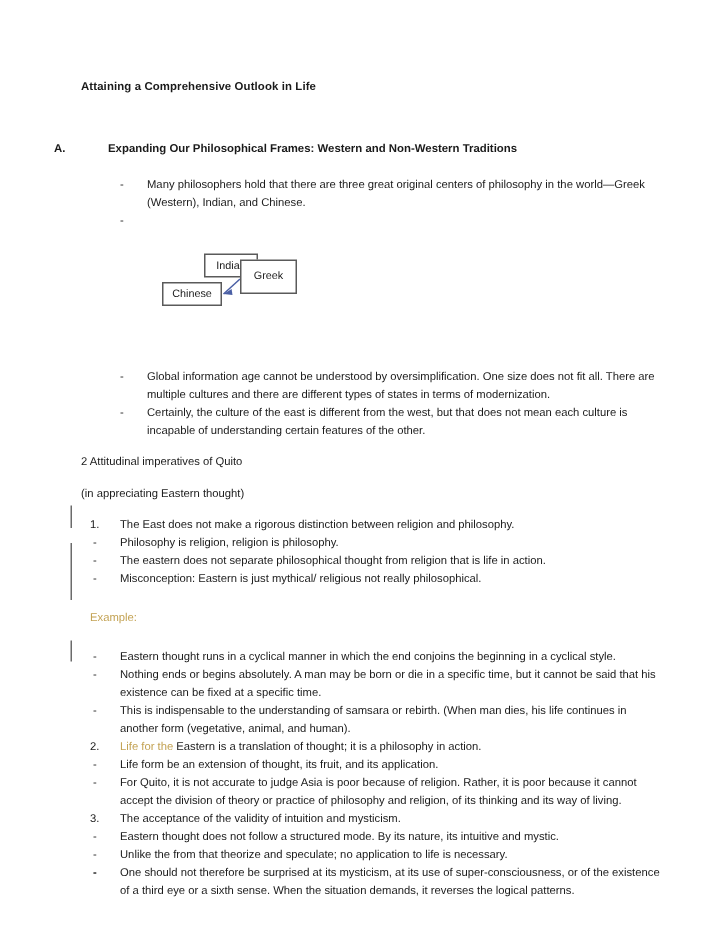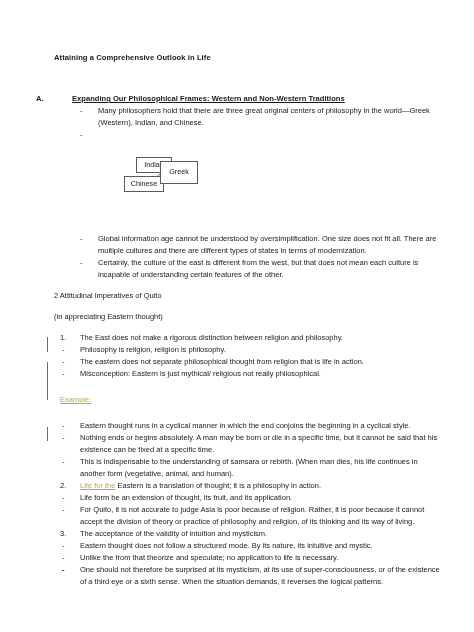--- a/index.html
+++ b/index.html
@@ -37,22 +37,21 @@
     margin-bottom: 30px;
   }
 
   .section-heading {
     font-size: 7.6px;
     font-weight: bold;
     line-height: 11.5px;
     margin-left: 18px;
     text-indent: -18px;
     padding-left: 18px;
-    margin-bottom: 0;
-    text-decoration: underline;
+    margin-bottom: 12px;
   }
   .section-heading .letter {
     display: inline-block;
     width: 18px;
     margin-left: -18px;
   }
 
   
   .row {
     position: relative;
@@ -86,21 +85,20 @@
     line-height: 12px;
   }
 
   .gap-sm { height: 9px; }
   .gap-md { height: 14px; }
   .gap-xl { height: 26px; }
 
   
   .revised {
     color: #c3a253;
-    text-decoration: underline;
     text-decoration-color: #c3a253;
   }
 
   
   .change-bar {
     position: absolute;
     left: 47px;
     width: 1px;
     background: #6b6b6b;
   }
@@ -121,21 +119,21 @@
     display: flex;
     align-items: center;
     justify-content: center;
     color: #1a1a1a;
     box-sizing: border-box;
   }
   .dbox-indian {
     left: 4px;  top: 10px;  width: 36px; height: 16px; margin-left: 24px;
   }
   .dbox-chinese {
-    left: 16px;  top: 29px; width: 40px; height: 16px;
+    left: 0px;  top: 29px; width: 40px; height: 16px;
   }
   .dbox-greek {
     left: 52px; top: 14px; width: 38px; height: 23px;
   }
   .diagram svg {
     position: absolute;
     left: 0; top: 0;
     width: 110px; height: 60px;
     overflow: visible;
   }

